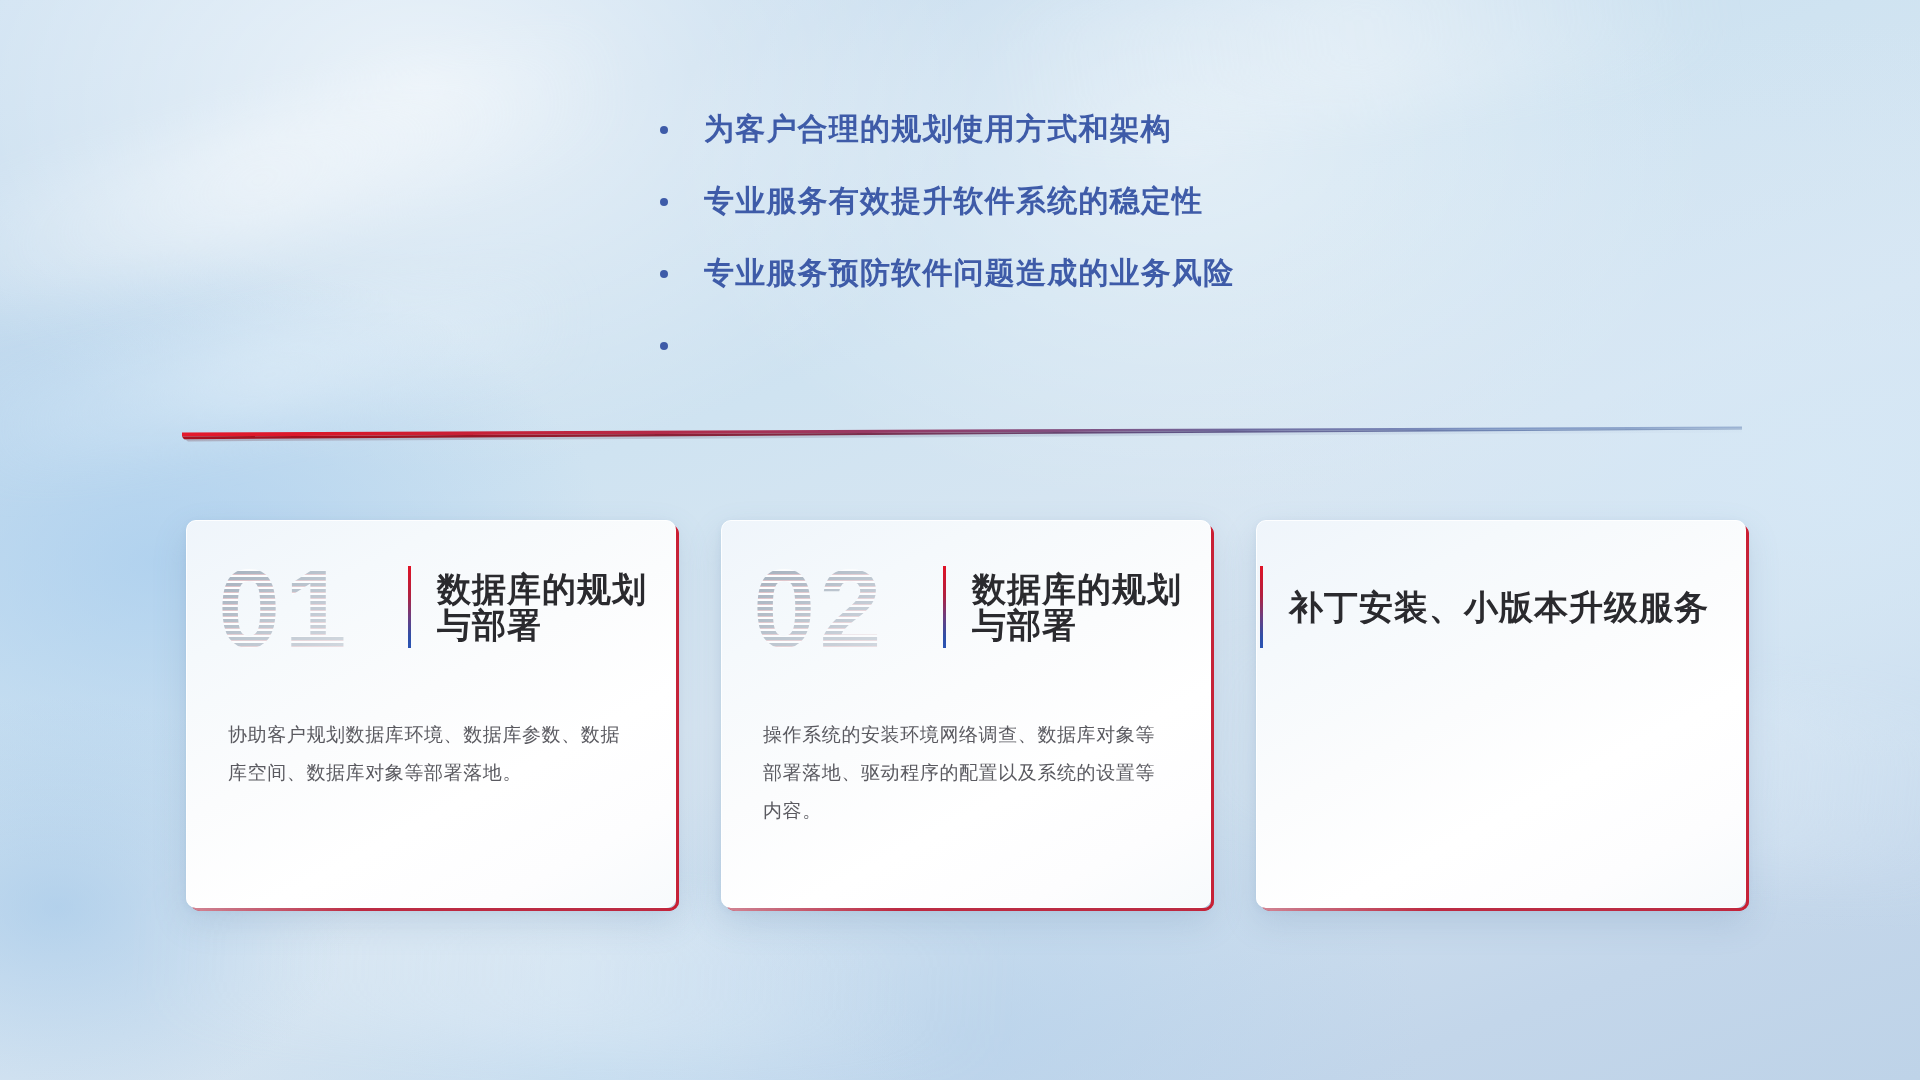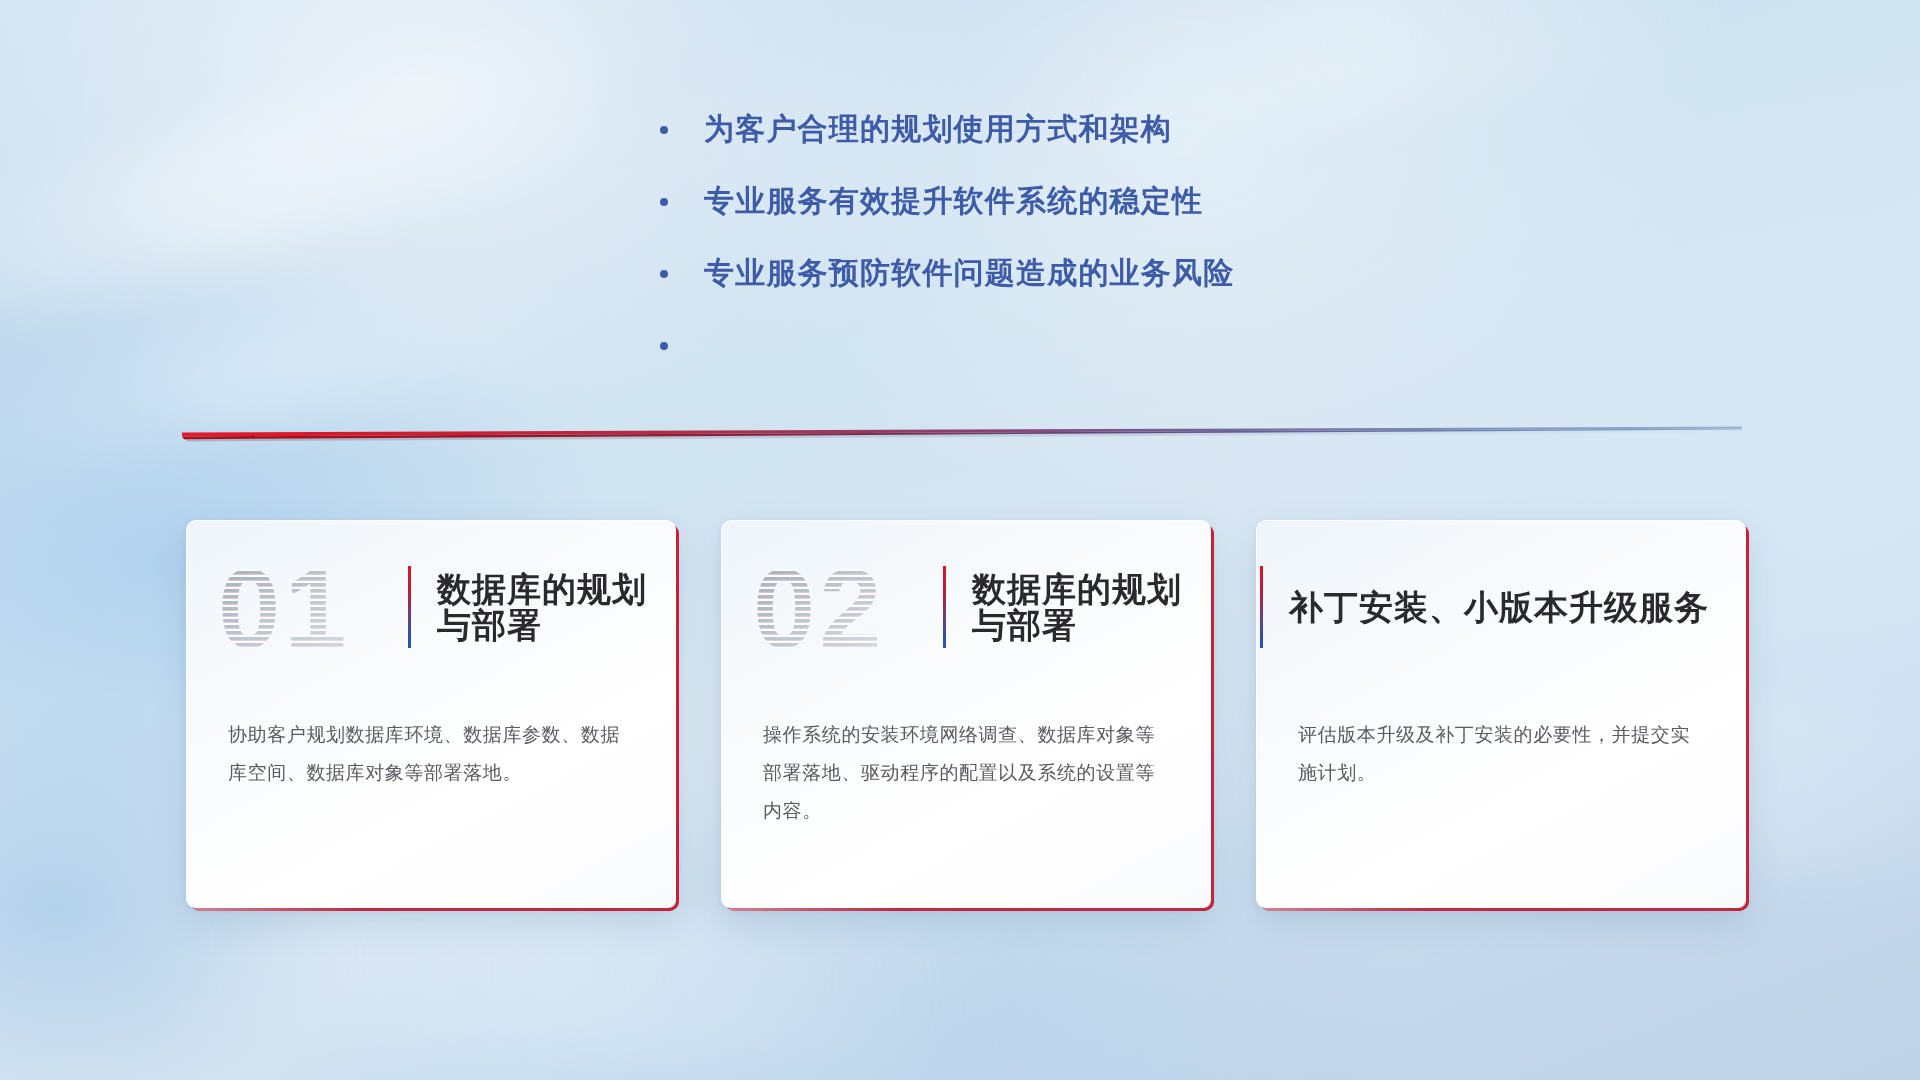--- a/index.html
+++ b/index.html
@@ -217,17 +217,16 @@
     </div>
   </div>
 
   <div class="card">
     <div class="card-edge"></div>
     <div class="card-face">
       <div class="card-head">
         <div class="v-rule"></div>
         <div class="card-title">补丁安装、小版本升级服务</div>
       </div>
-      <div class="card-body">评估版本升级及补丁安装的必要性，并提交实施计划。</div>
     </div>
   </div>
 
 </div>
 
 </body></html>

